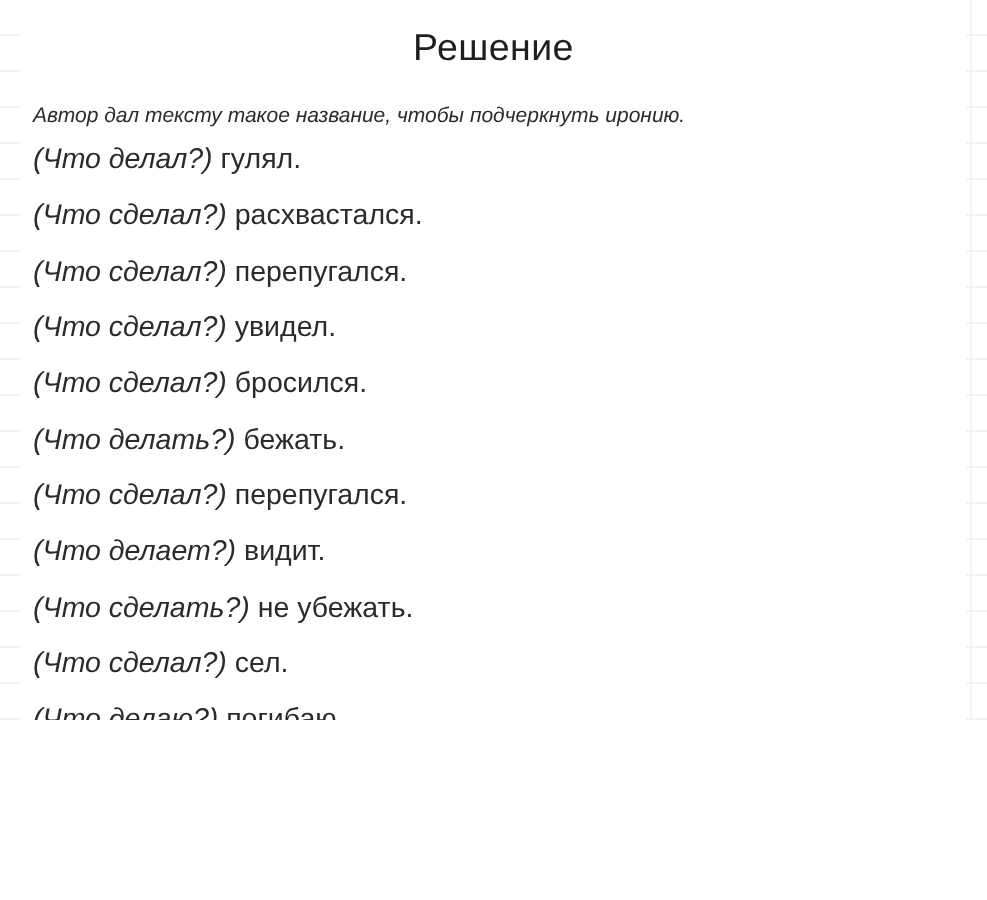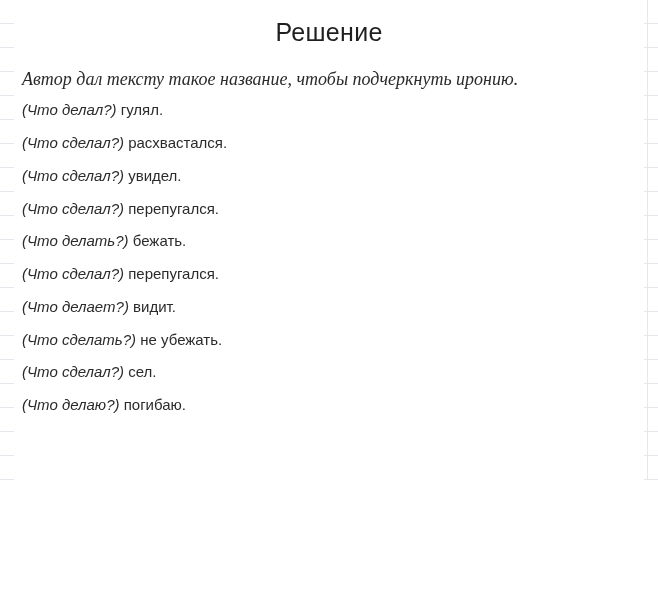--- a/index.html
+++ b/index.html
@@ -45,34 +45,33 @@
   }
   #doc-title {
     text-align: center;
     font-size: 25px;
     font-weight: 400;
     color: #1f1f1f;
     margin: 18px 0 20px 0;
     letter-spacing: 0.3px;
   }
   #intro {
-    font-size: 18px;
+    font-size: 14px;
     font-style: italic;
     color: #2b2b2b;
     margin: 0 0 10px 4px;
     line-height: 1.35;
-    font-family: Liberation Serif, serif;
   }
   ul#answer-list {
     list-style: none;
     margin: 0;
     padding: 0 0 0 4px;
   }
   ul#answer-list li {
-    font-size: 15px;
+    font-size: 19px;
     line-height: 1.15;
     margin: 0 0 15.5px 0;
     color: #2b2b2b;
     white-space: nowrap;
   }
   .q {
     font-style: italic;
   }
   .a {
     font-style: normal;
@@ -82,22 +81,23 @@
 <body>
 
 <div id="page">
   <div id="mask"></div>
   <div id="content">
     <h1 id="doc-title">Решение</h1>
     <p id="intro">Автор дал тексту такое название, чтобы подчеркнуть иронию.</p>
     <ul id="answer-list">
         <li><span class="q">(Что делал?)</span> <span class="a">гулял.</span></li>
         <li><span class="q">(Что сделал?)</span> <span class="a">расхвастался.</span></li>
+        <li><span class="q">(Что сделал?)</span> <span class="a">перепугался.</span></li>
         <li><span class="q">(Что сделал?)</span> <span class="a">увидел.</span></li>
-        <li><span class="q">(Что сделал?)</span> <span class="a">перепугался.</span></li>
+        <li><span class="q">(Что сделал?)</span> <span class="a">бросился.</span></li>
         <li><span class="q">(Что делать?)</span> <span class="a">бежать.</span></li>
         <li><span class="q">(Что сделал?)</span> <span class="a">перепугался.</span></li>
         <li><span class="q">(Что делает?)</span> <span class="a">видит.</span></li>
         <li><span class="q">(Что сделать?)</span> <span class="a">не убежать.</span></li>
         <li><span class="q">(Что сделал?)</span> <span class="a">сел.</span></li>
         <li><span class="q">(Что делаю?)</span> <span class="a">погибаю.</span></li>
       </ul>
   </div>
 </div>
 

